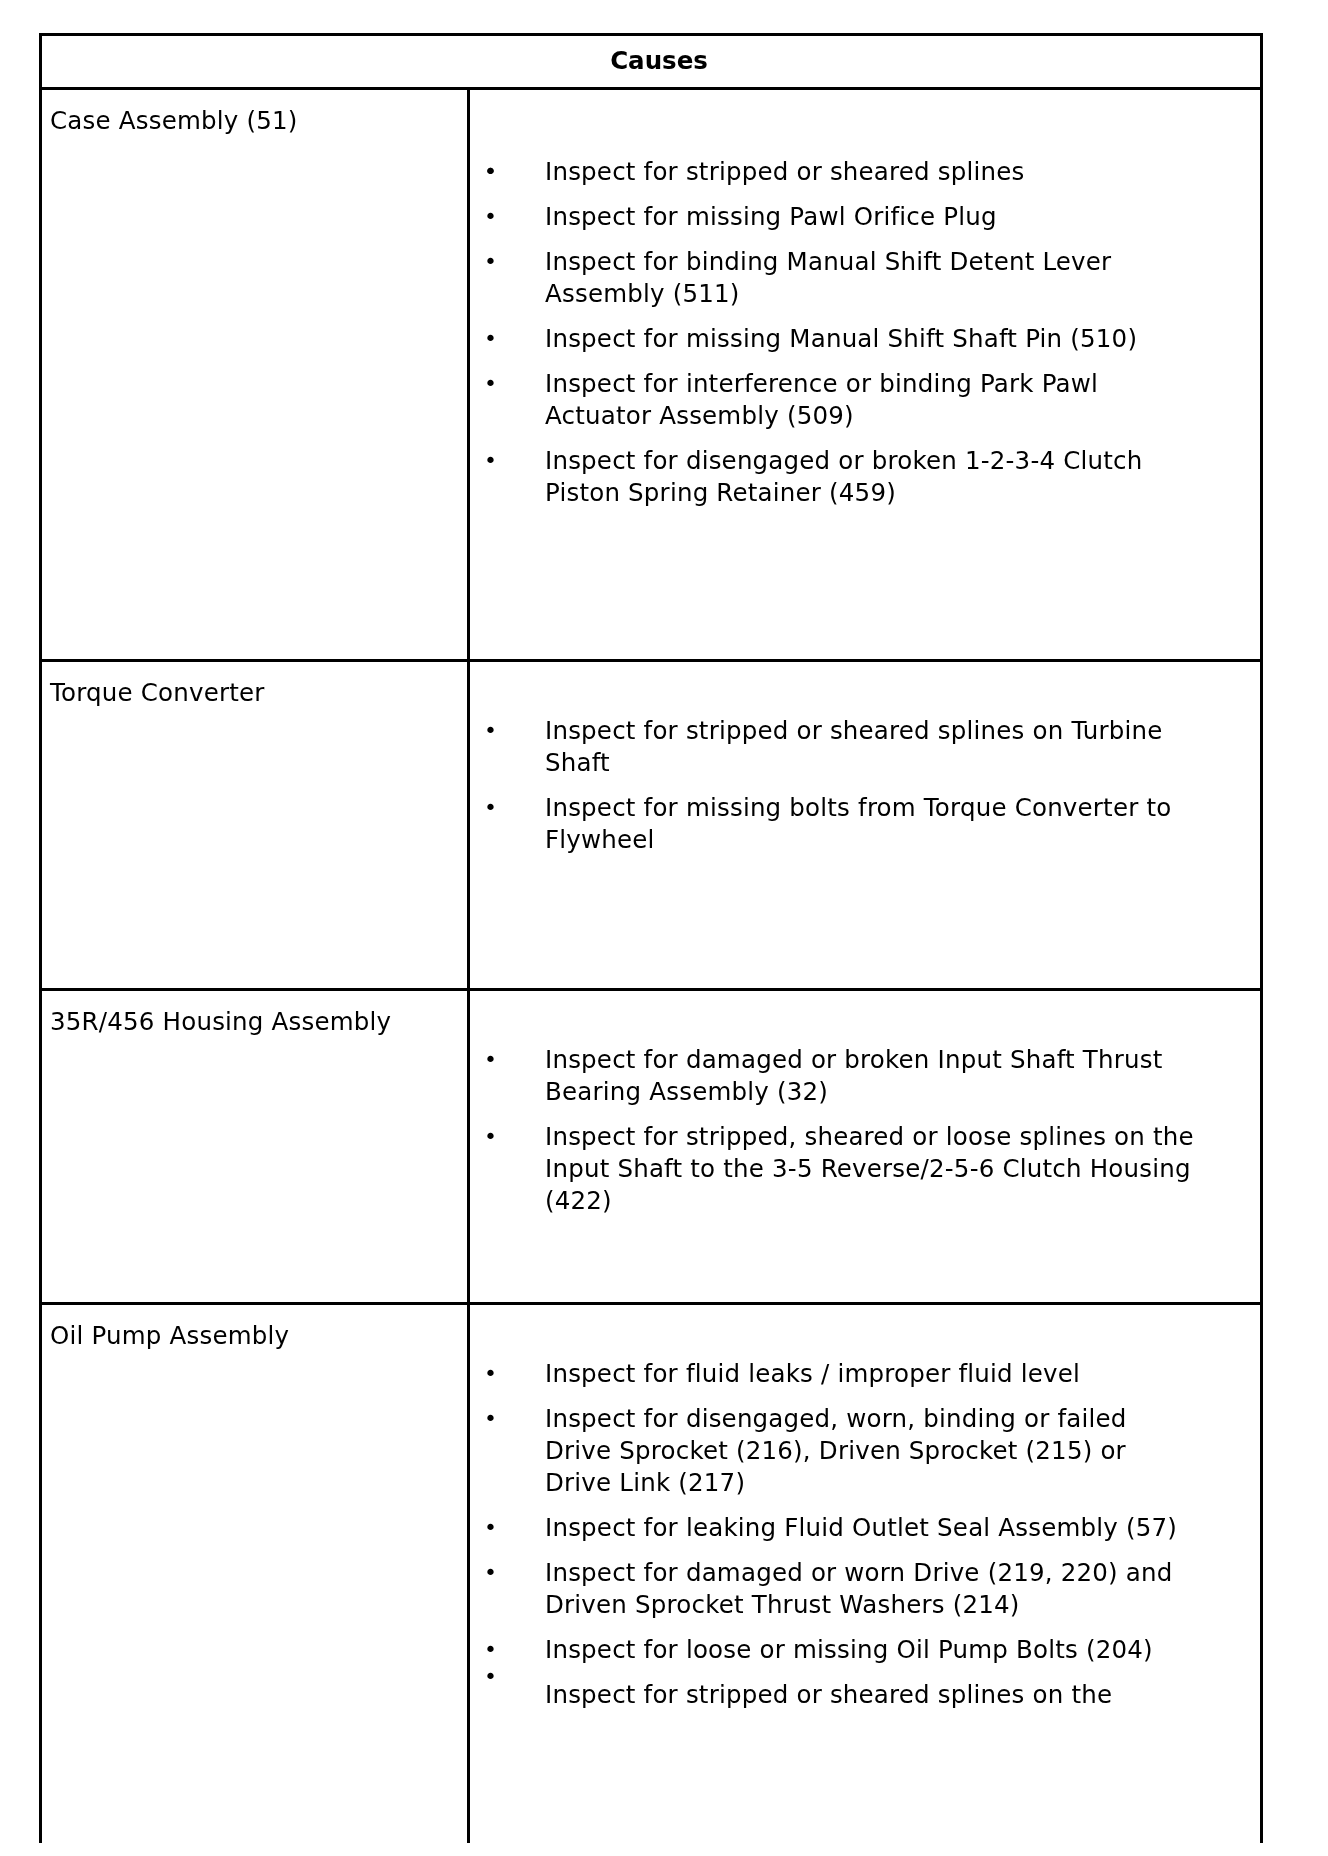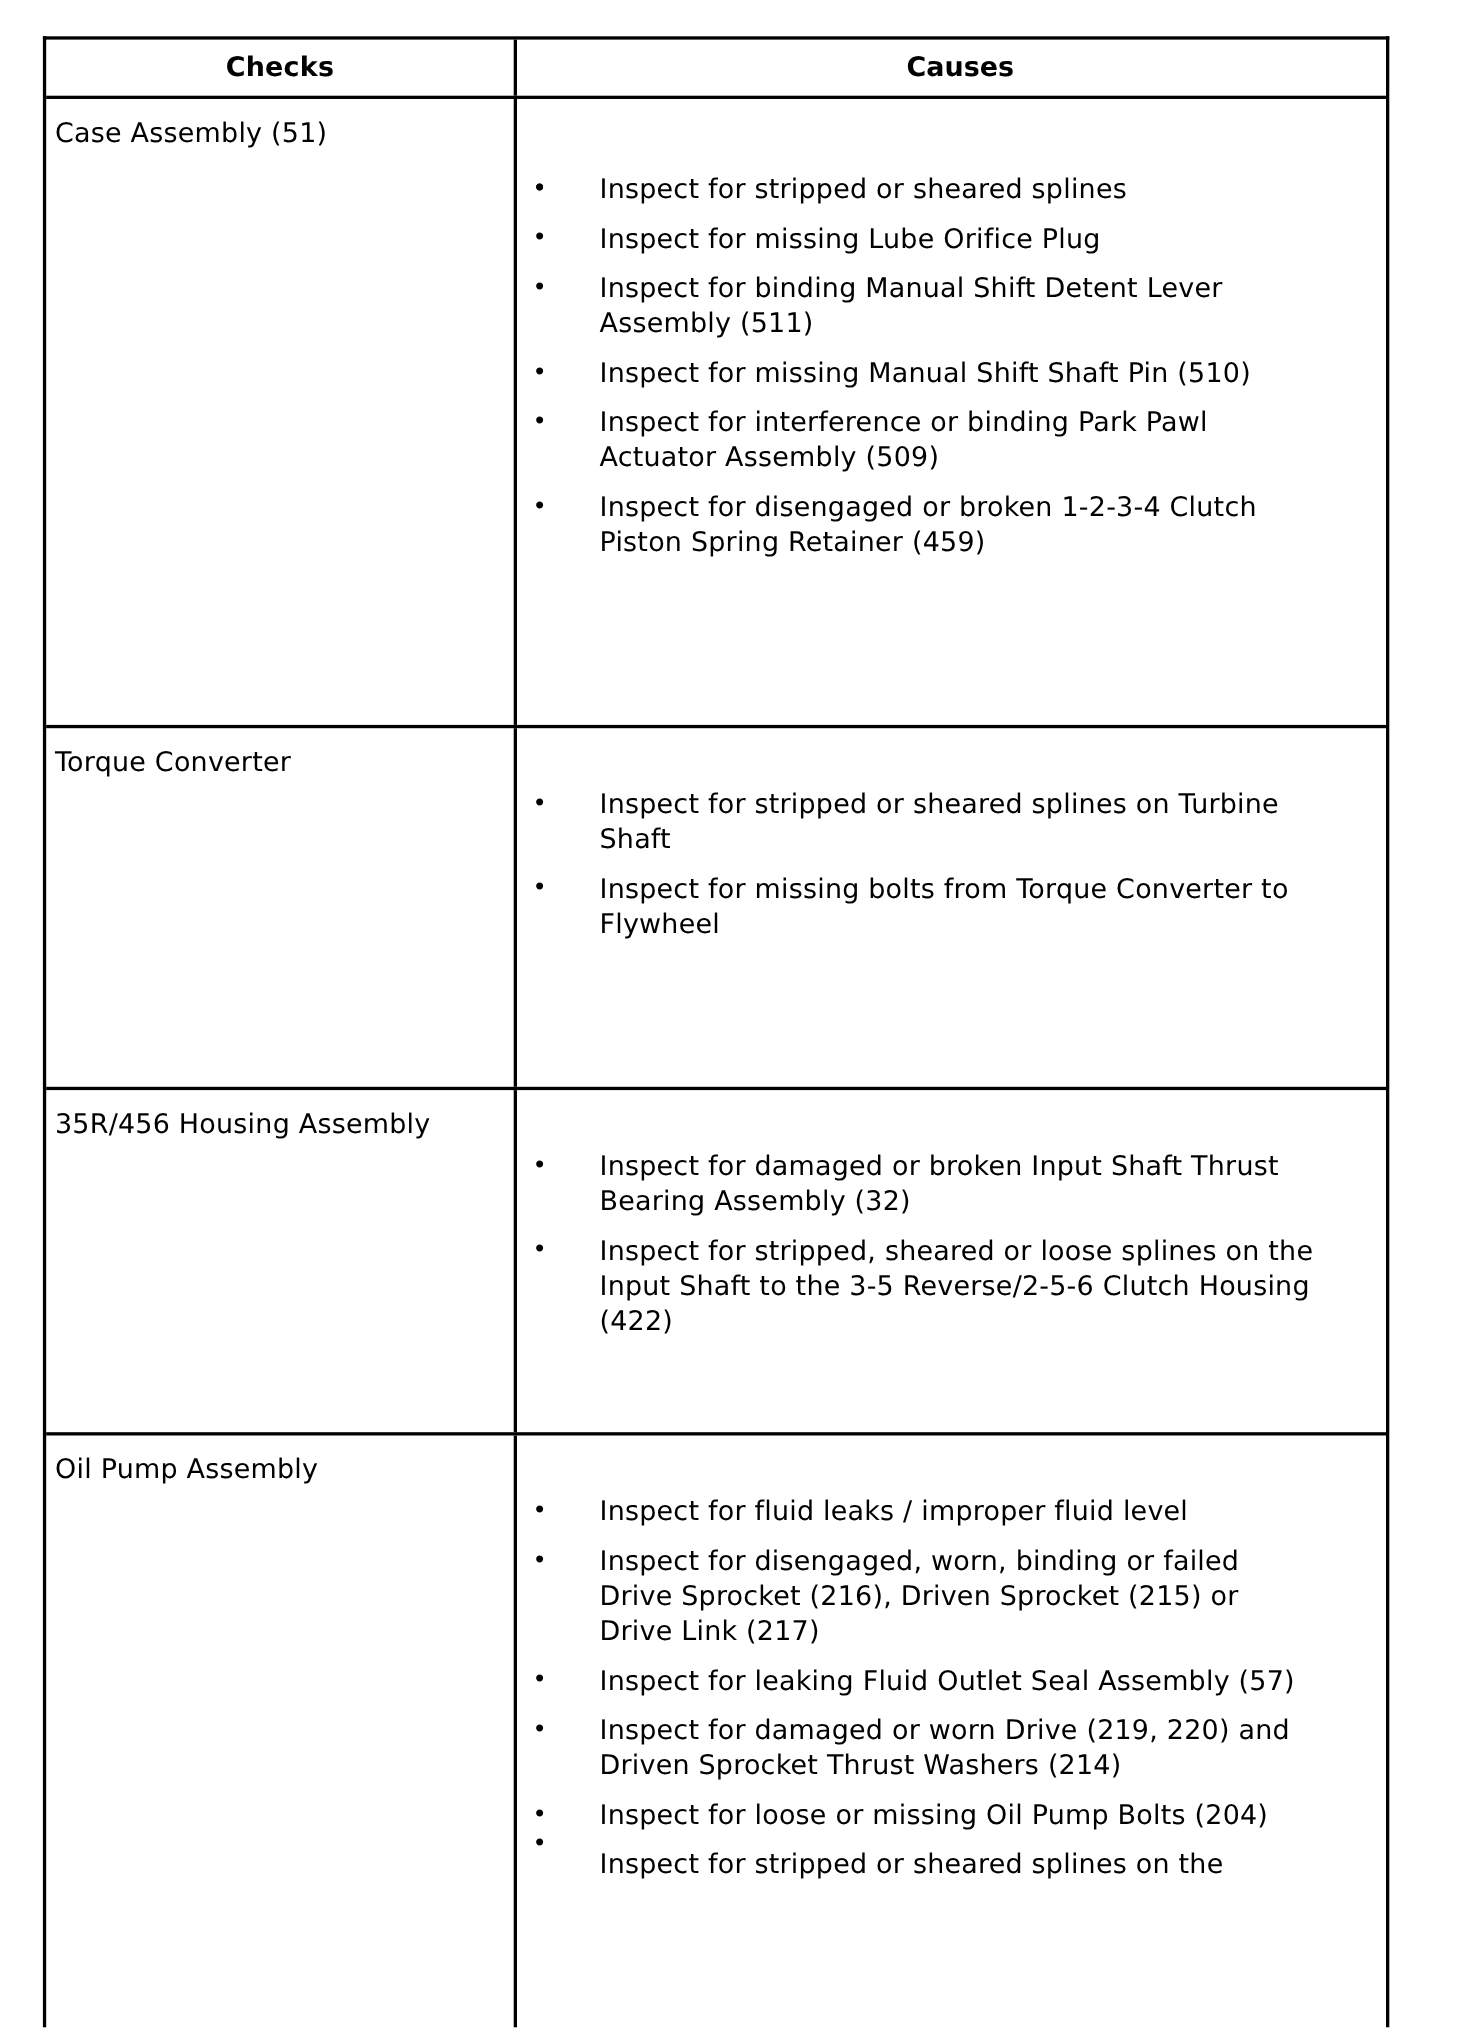--- a/index.html
+++ b/index.html
@@ -26,31 +26,30 @@
   .r3 { height: 314px; }
   .r4 { height: 538px; }
   .r4 li.gap { margin-top: 4px; }
   .r4 li.gap .bullet { top: -18px; }
 </style>
 </head>
 <body>
 
 <div class="table">
   <div class="row header">
-    <div class="cell-check">Checks</div>
     <div class="cell-cause">Causes</div>
   </div>
 
   <div class="row r1">
     <div class="cell-check">Case Assembly (51)</div>
     <div class="cell-cause">
       <ul>
         <li><span class="bullet">•</span></li>
         <li><span class="bullet">•</span><span>Inspect for stripped or sheared splines</span></li>
-        <li><span class="bullet">•</span><span>Inspect for missing Lube Orifice Plug</span></li>
+        <li><span class="bullet">•</span><span>Inspect for missing Pawl Orifice Plug</span></li>
         <li><span class="bullet">•</span><span>Inspect for binding Manual Shift Detent Lever Assembly (511)</span></li>
         <li><span class="bullet">•</span><span>Inspect for missing Manual Shift Shaft Pin (510)</span></li>
         <li><span class="bullet">•</span><span>Inspect for interference or binding Park Pawl Actuator Assembly (509)</span></li>
         <li><span class="bullet">•</span><span>Inspect for disengaged or broken 1-2-3-4 Clutch Piston Spring Retainer (459)</span></li>
       </ul>
     </div>
   </div>
 
   <div class="row r2">
     <div class="cell-check">Torque Converter</div>

